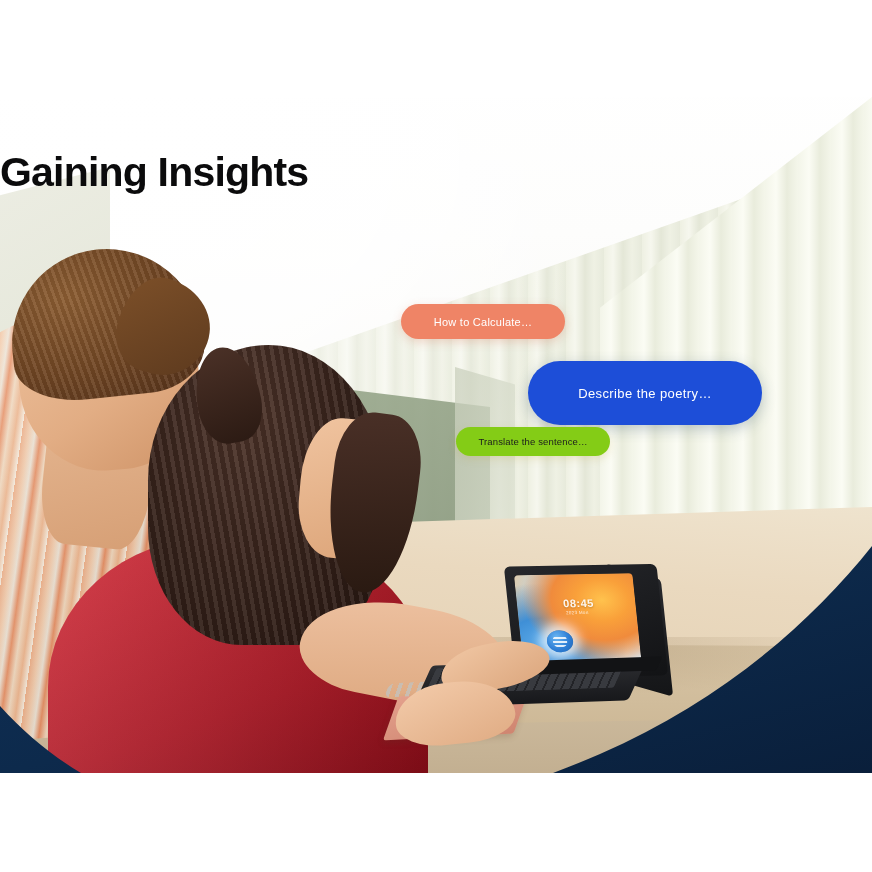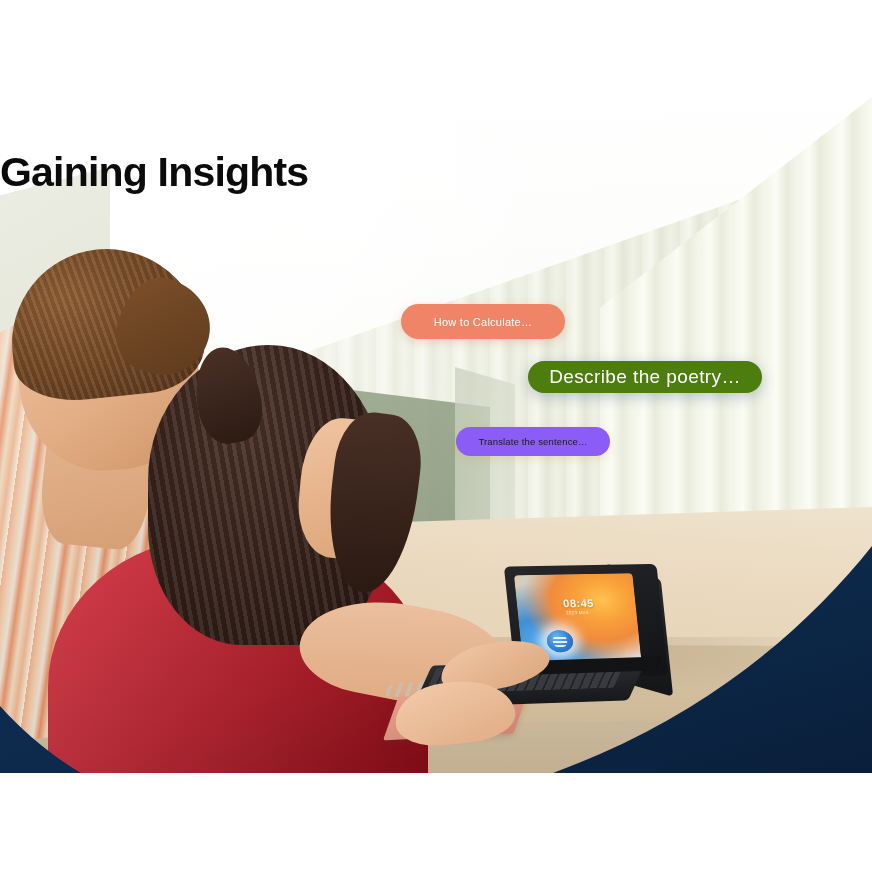--- a/index.html
+++ b/index.html
@@ -426,31 +426,31 @@
     left: 401px; top: 304px;
     width: 164px; height: 35px;
     background: #ef8466;
     color: #ffffff;
     font-size: 11px;
     letter-spacing: .25px;
     box-shadow: 0 3px 10px rgba(210,110,80,.25);
   }
   .bubble-poetry {
     left: 528px; top: 361px;
-    width: 234px; height: 32px;
-    background: #4d7c0f;
+    width: 234px; height: 64px;
+    background: #1d4ed8;
     color: #ffffff;
-    font-size: 19px;
+    font-size: 13px;
     letter-spacing: .4px;
     box-shadow: 0 4px 14px rgba(60,90,115,.3);
   }
   .bubble-translate {
     left: 456px; top: 427px;
     width: 154px; height: 29px;
-    background: #8b5cf6;
+    background: #84cc16;
     color: #1c1c1e;
     font-size: 9.5px;
     letter-spacing: .15px;
     box-shadow: 0 3px 9px rgba(190,170,70,.22);
   }
 </style>
 </head>
 <body>
 
 <div id="stage">

